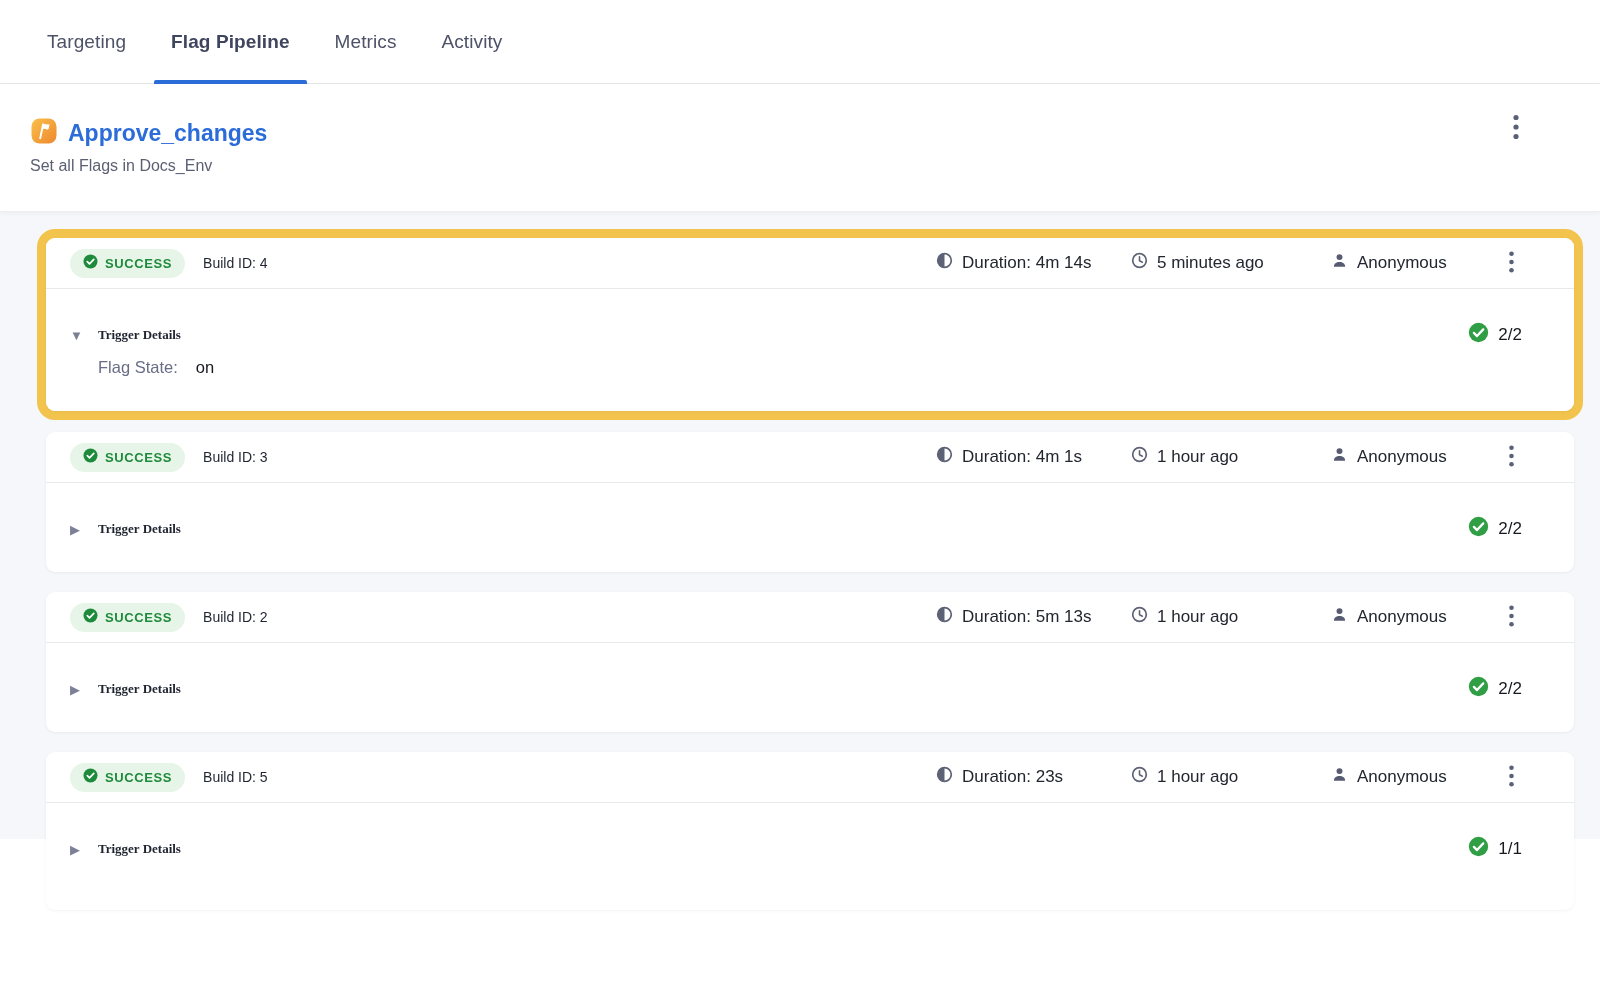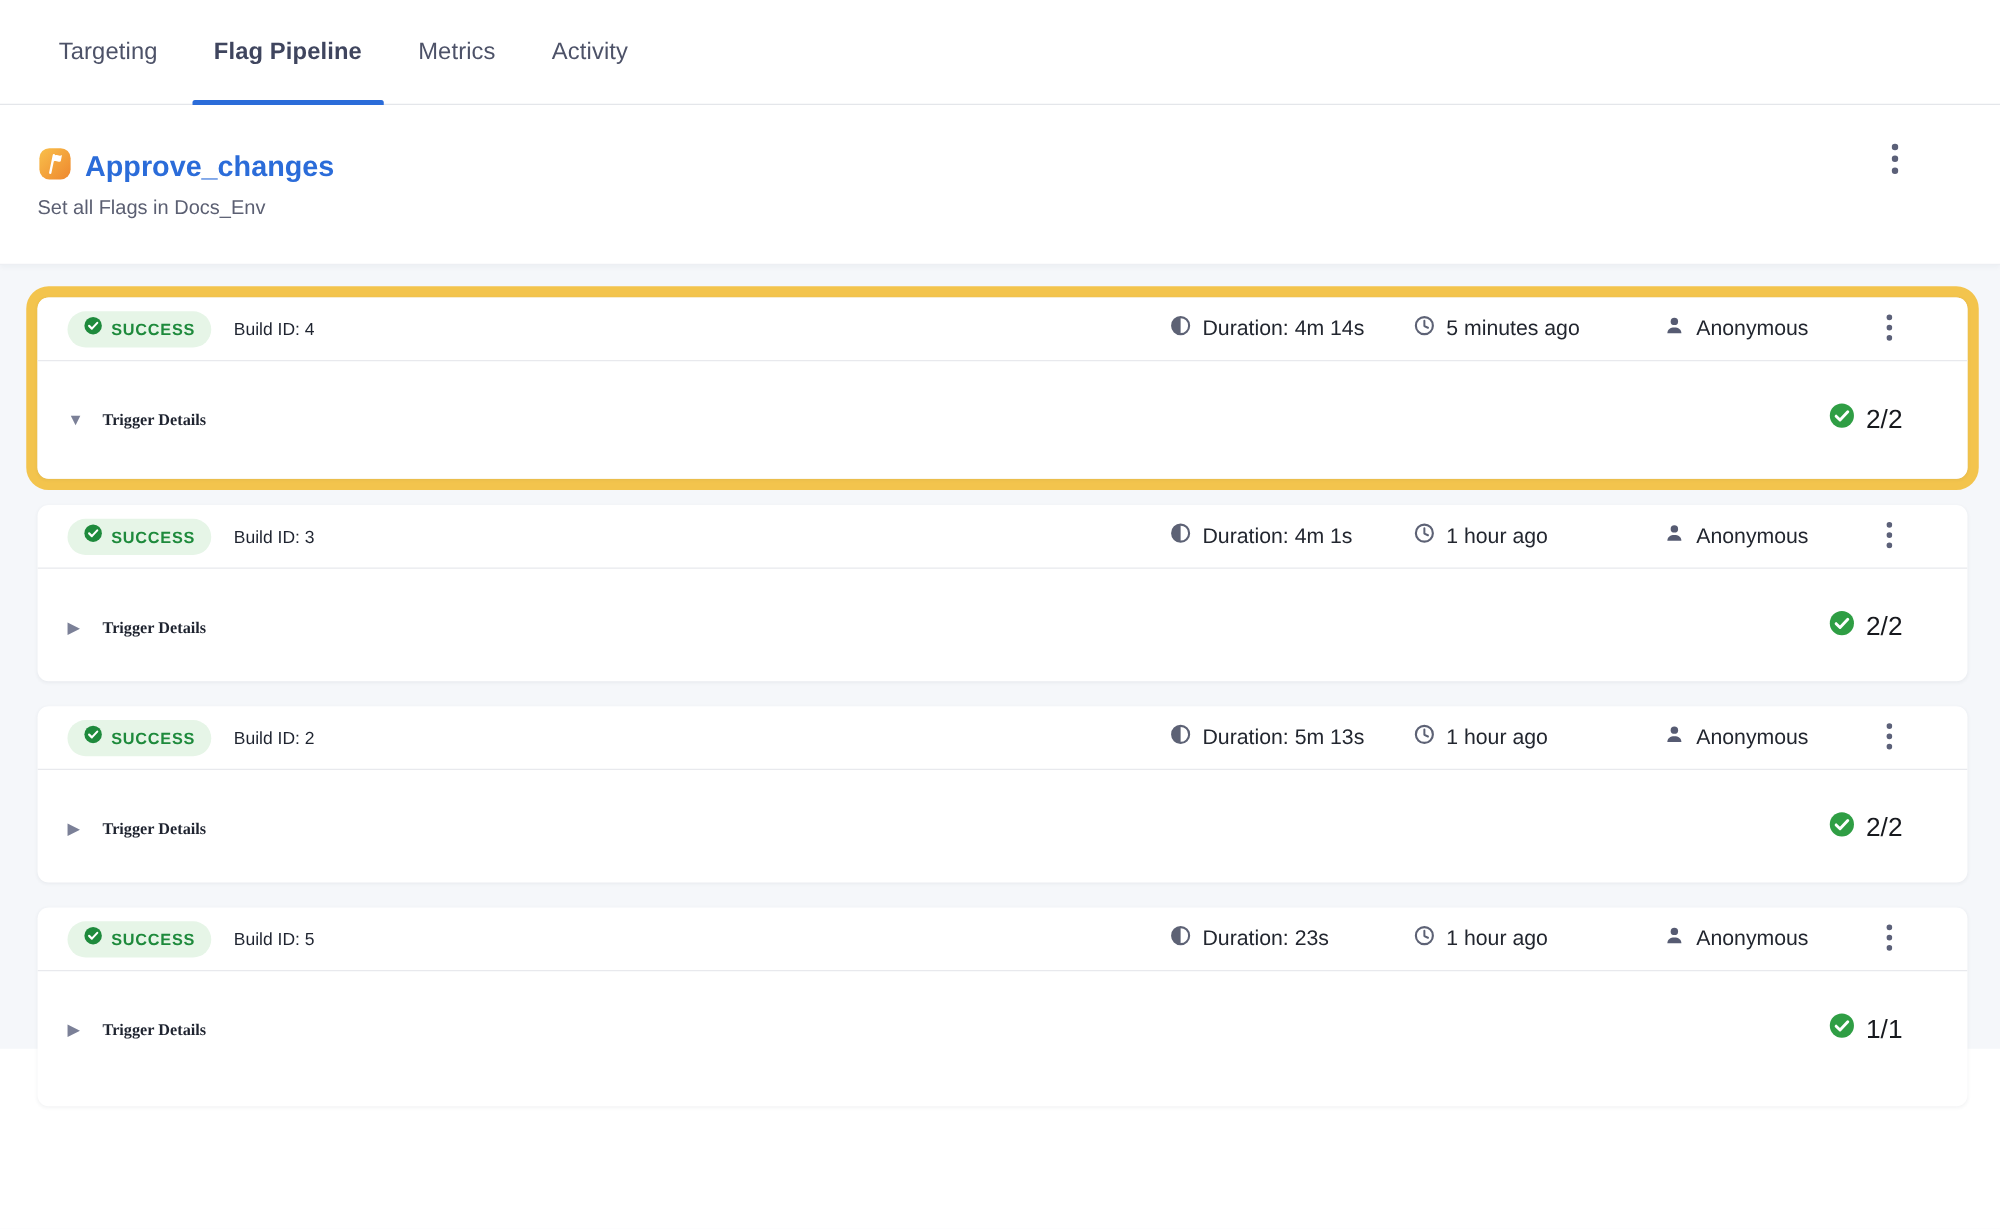--- a/index.html
+++ b/index.html
@@ -81,21 +81,21 @@
     top:26px;right:66px;
     width:36px;height:36px;
     border:none;background:transparent;
     display:flex;align-items:center;justify-content:center;
     border-radius:6px;cursor:pointer;
   }
   
   .main{
     background:var(--page-bg);
     height:627px;
-    padding:26px 26px 0 30px;
+    padding:26px 26px 0 46px;
   }
   .cards{display:flex;flex-direction:column;}
   .card-wrap{border-radius:12px;}
   .card-wrap + .card-wrap{margin-top:20px;}
   .card-wrap.highlighted{
     border:9px solid var(--highlight-yellow);
     border-radius:18px;
     margin:-9px -9px 0 -9px;
   }
   .card-wrap.highlighted + .card-wrap{margin-top:12px;}
@@ -163,21 +163,21 @@
     margin-left:13px;
     font-size:13px;
     font-weight:bold;
     color:var(--text-dark);
     cursor:pointer;
     font-family:Liberation Serif, serif;
   }
   .steps{
     margin-left:auto;
     display:flex;align-items:center;gap:9px;
-    font-size:21px;color:#17191e;
+    font-size:17px;color:#17191e;
   }
   .flag-state{
     display:none;
     margin:10px 0 0 28px;
     align-items:center;
     font-size:16.5px;
   }
   .card-wrap.expanded .flag-state{display:flex;}
   .fs-label{color:var(--text-muted);}
   .fs-value{margin-left:18px;color:#17191e;}
@@ -283,20 +283,24 @@
           <span class="steps">
             <span class="icon">
               <svg width="21" height="21" viewBox="0 0 20 20">
                 <circle cx="10" cy="10" r="9.2" fill="#2f9e44"></circle>
                 <path d="M5.6 10.4 l3 3 L14.5 7" stroke="#fff" stroke-width="2.2" fill="none" stroke-linecap="round" stroke-linejoin="round"></path>
               </svg>
             </span>
             <span>2/2</span>
           </span>
         </div>
+        <div class="flag-state">
+          <span class="fs-label">Flag State:</span>
+          <span class="fs-value">on</span>
+        </div>
       </div>
     </div>
   </div>
 
   <div class="card-wrap">
     <div class="card">
       <div class="card-header">
         <span class="badge">
           <span class="icon">
             <svg width="15" height="15" viewBox="0 0 15 15">

